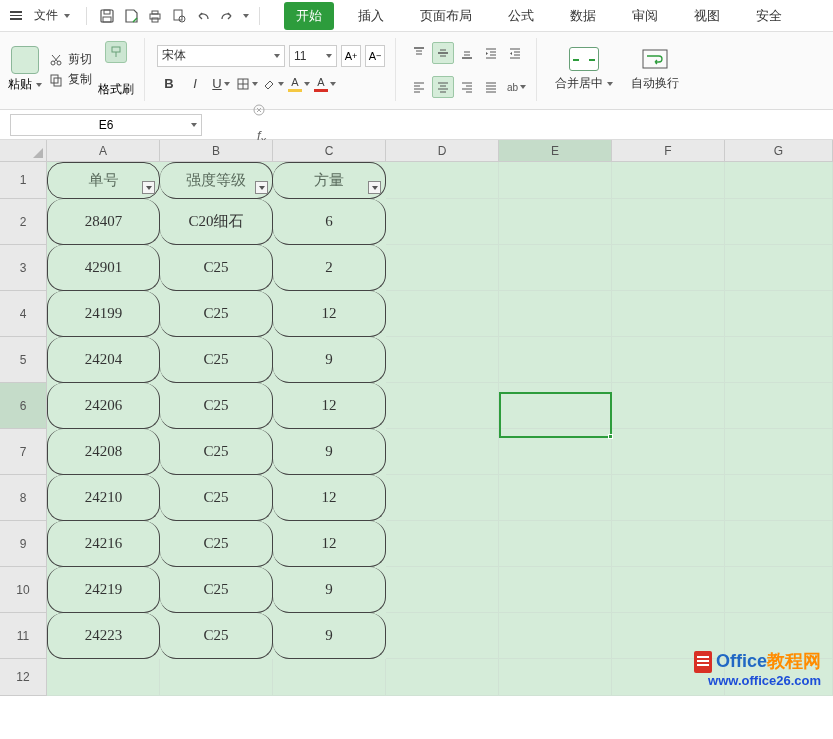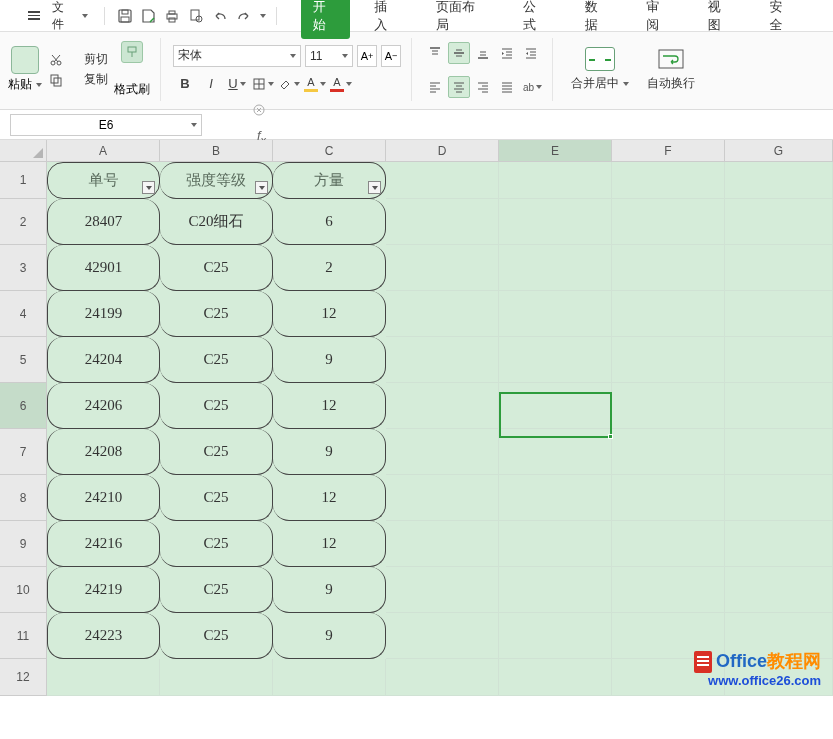--- a/index.html
+++ b/index.html
@@ -1,37 +1,37 @@
 <!DOCTYPE html>
 <html><head>
   <meta charset="utf-8">
   <style>
     * { margin: 0; padding: 0; box-sizing: border-box; }
     body { font-family: "Microsoft YaHei", sans-serif; font-size: 12px; background: #fff; width: 833px; overflow: hidden; }
     
     
-    .menubar { display: flex; align-items: center; height: 32px; padding: 0 26px; border-bottom: 1px solid #e0e0e0; gap: 4px; }
+    .menubar { display: flex; align-items: center; height: 32px; padding: 0 8px; border-bottom: 1px solid #e0e0e0; gap: 4px; }
     .hamburger { display: inline-flex; flex-direction: column; gap: 2px; justify-content: center; align-items: center; width: 16px; height: 16px; }
     .hamburger span { width: 12px; height: 1.5px; background: #444; }
     .file-menu { display: flex; align-items: center; gap: 4px; padding: 2px 6px; color: #333; }
     .chev-down { display:inline-block; width:0; height:0; border-left:3px solid transparent; border-right:3px solid transparent; border-top:4px solid #666; margin-left:2px; }
     .vsep { width: 1px; height: 18px; background: #ddd; margin: 0 6px; }
     .qat-icon { width: 20px; height: 20px; display: inline-flex; align-items: center; justify-content: center; color: #555; }
     .tabs { display: flex; align-items: center; gap: 12px; margin-left: 14px; }
     .tab { padding: 5px 12px; color: #333; font-size: 13px; }
     .tab.active { background: #2d9c3c; color: #fff; border-radius: 3px; }
     
     
     .ribbon { display: flex; padding: 6px 8px 8px 8px; border-bottom: 1px solid #dcdcdc; gap: 12px; background: #fafafa; height: 78px; }
     .rgroup { display: flex; align-items: center; gap: 6px; padding-right: 10px; border-right: 1px solid #e5e5e5; }
     .rgroup:last-child { border-right: none; }
     .paste-block { display: flex; flex-direction: column; align-items: center; gap: 2px; }
     .paste-icon { width: 28px; height: 28px; border: 1px solid #8cb89a; border-radius: 4px; background: #d5ecd9; position: relative; }
     .clip-col { display: flex; flex-direction: column; gap: 3px; }
-    .clip-row { display: flex; align-items: center; gap: 20px; font-size: 12px; color: #333; }
+    .clip-row { display: flex; align-items: center; gap: 4px; font-size: 12px; color: #333; }
     .clip-ico { width: 16px; height: 14px; display: inline-flex; align-items:center; justify-content:center; }
     .format-painter { width: 22px; height: 22px; background: #cce6d2; border: 1px solid #9cc7a6; border-radius: 3px; display:flex; align-items:center; justify-content:center; margin-bottom:2px;}
     .format-col { display:flex; flex-direction:column; align-items:center; gap:16px;}
     
     .font-group { display:flex; flex-direction:column; gap:6px; }
     .font-row1 { display:flex; gap:4px; align-items:center; }
     .font-select { border:1px solid #ccc; background:#fff; height:22px; padding:0 4px; font-size:12px; color:#333; display:flex; align-items:center; }
     .font-select.name { width:128px; }
     .font-select.size { width:48px; }
     .sizebtn { width:20px; height:22px; border:1px solid #ccc; background:#fff; display:flex; align-items:center; justify-content:center; font-size:11px;}

